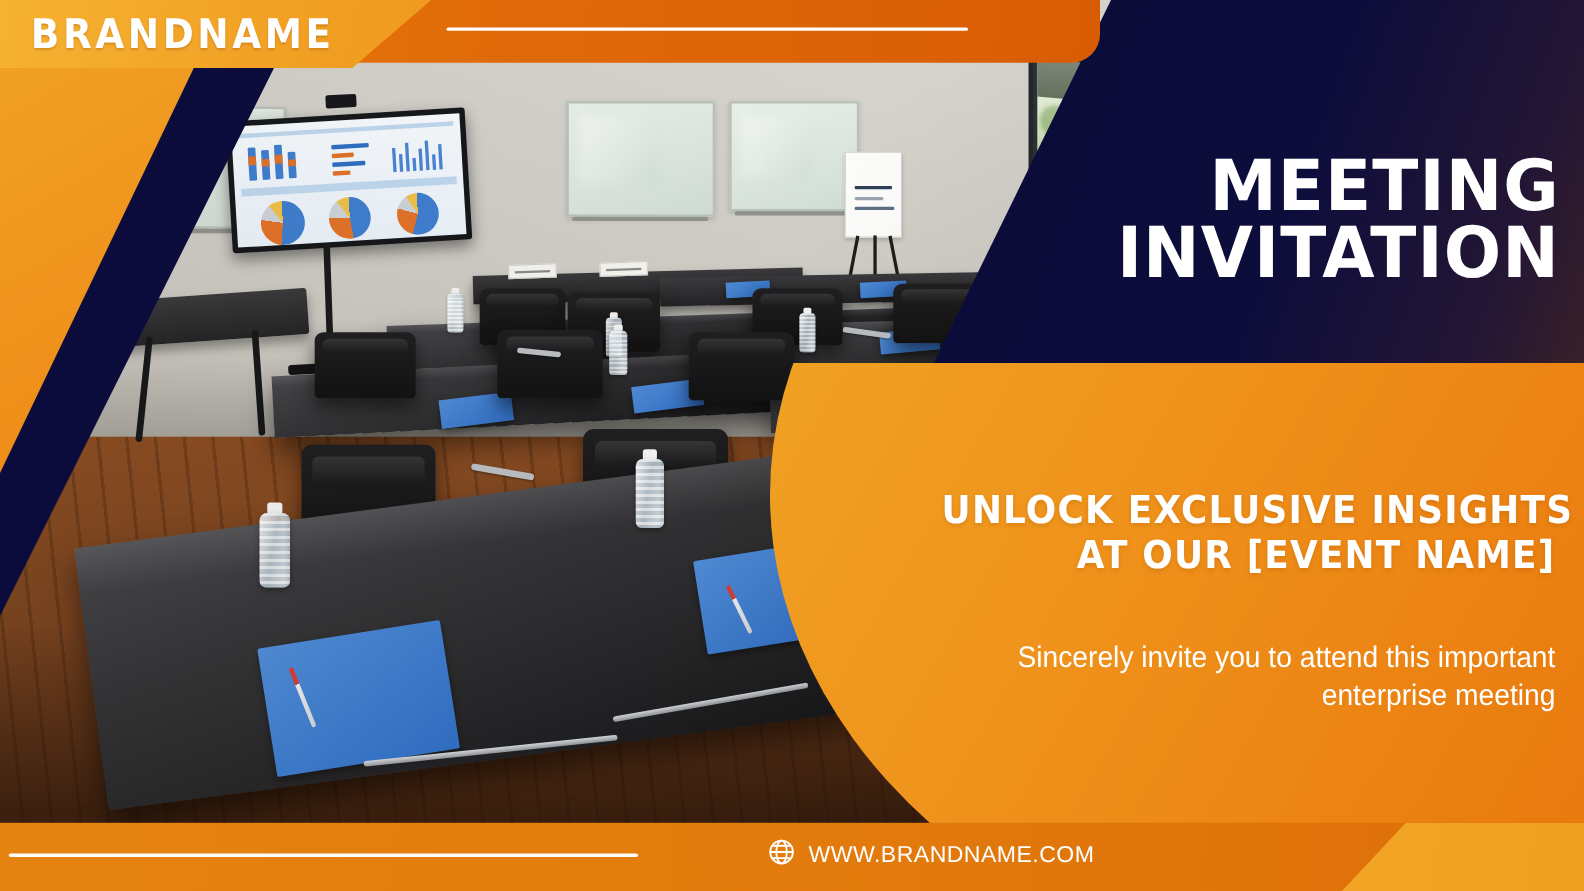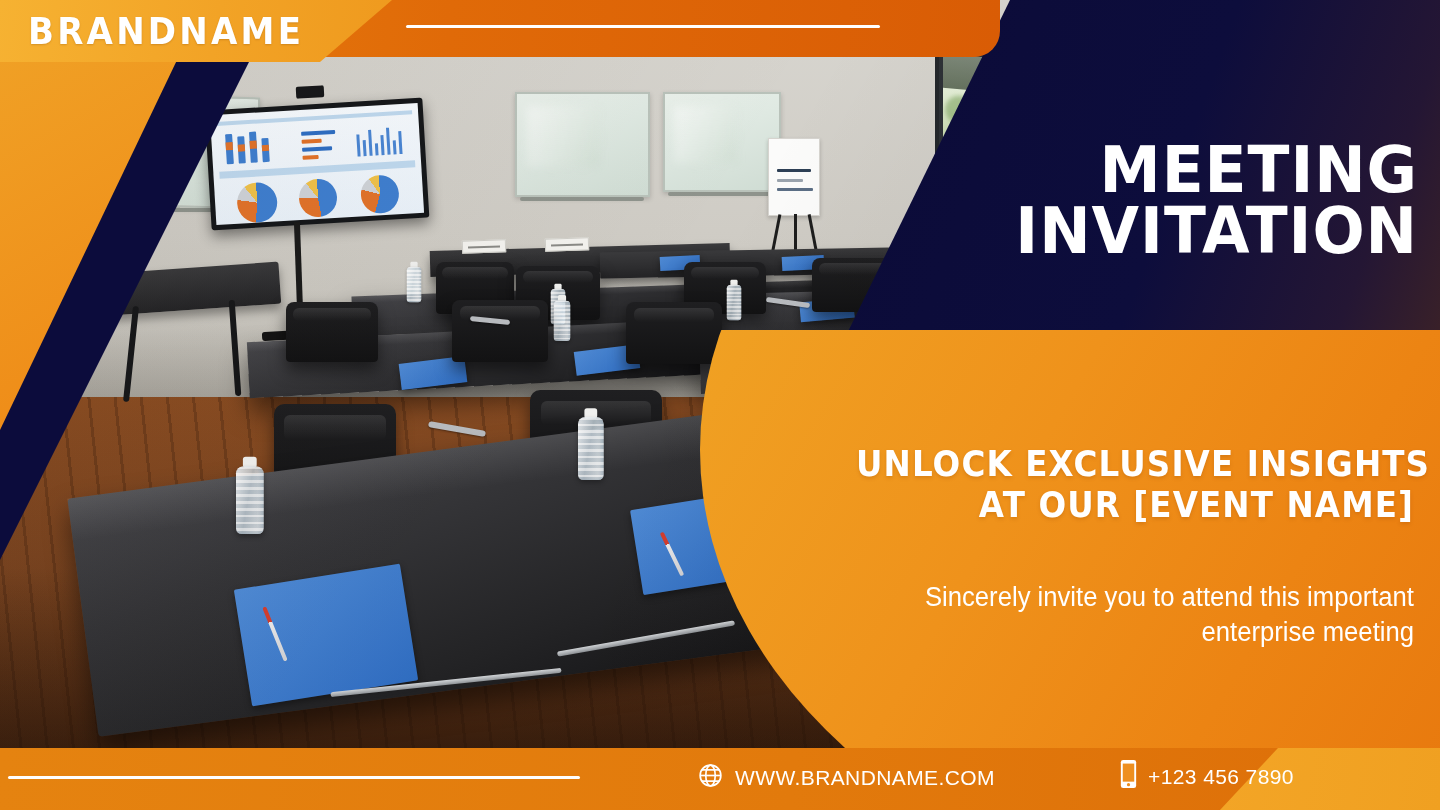--- a/index.html
+++ b/index.html
@@ -501,24 +501,14 @@
         <circle cx="12" cy="12" r="9.2"></circle>
         <ellipse cx="12" cy="12" rx="4.2" ry="9.2"></ellipse>
         <line x1="2.8" y1="12" x2="21.2" y2="12"></line>
         <line x1="4.3" y1="7" x2="19.7" y2="7"></line>
         <line x1="4.3" y1="17" x2="19.7" y2="17"></line>
       </svg>
     </span>
     <span>WWW.BRANDNAME.COM</span>
   </div>
 
-  <div class="contact contact-phone">
-    <span class="ico">
-      <svg width="17" height="30" viewBox="0 0 16 28">
-        <rect x="0.8" y="0.8" width="14.4" height="26.4" rx="2.2" fill="#ffffff"></rect>
-        <rect x="2.6" y="4.2" width="10.8" height="17" fill="#ee8f1f"></rect>
-        <circle cx="8" cy="24" r="1.5" fill="#ee8f1f"></circle>
-      </svg>
-    </span>
-    <span>+123 456 7890</span>
-  </div>
 
 </div>
 
 </body></html>

